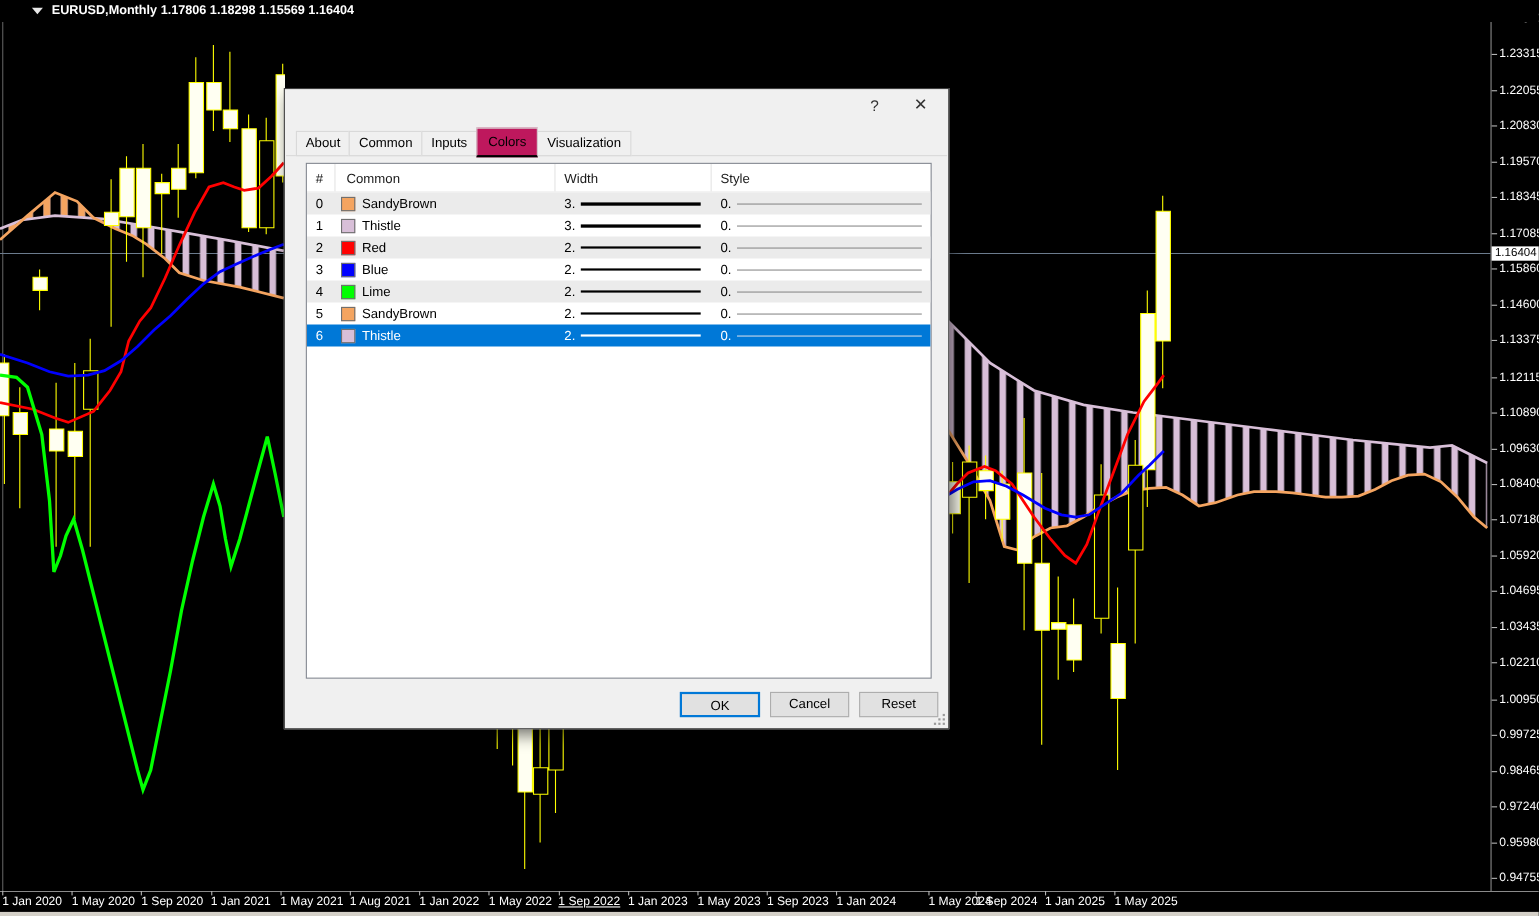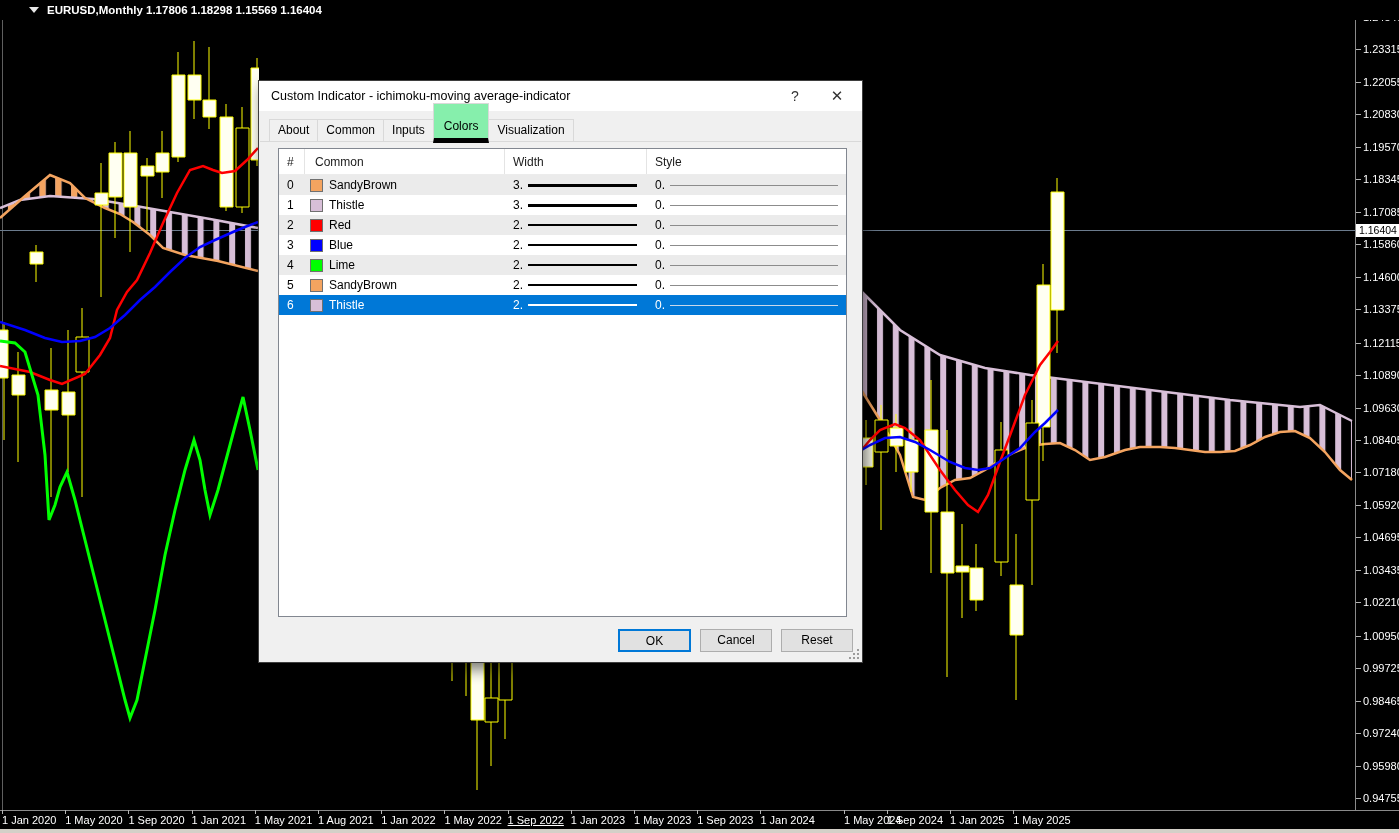--- a/index.html
+++ b/index.html
@@ -31,21 +31,21 @@
           display:flex;align-items:center;}
   #dlg-title{margin-left:12px;font-size:12.5px;}
   .tb-btn{position:absolute;top:2px;width:30px;height:26px;text-align:center;line-height:26px;
           font-size:14px;color:#333;cursor:default;}
   #dlg-help{right:52px;}
   #dlg-close{right:10px;font-size:15px;}
   #tabs{position:absolute;left:10px;top:38px;right:10px;height:23px;display:flex;align-items:flex-end;}
   #tabline{position:absolute;left:1px;right:1px;top:60px;height:1px;background:#d9d9d9;}
   .tab{border:1px solid #d9d9d9;background:#f0f0f0;padding:3px 8px 4px 8px;margin-right:-1px;
        height:14px;line-height:14px;position:relative;z-index:1;}
-  .tab.active{background:#86efac;border-bottom:5px solid #000000;padding:15px 10px 5px 10px;z-index:4;margin-bottom:-1px;}
+  .tab.active{background:#be185d;border-bottom:2px solid #000000;padding:5px 10px 5px 10px;z-index:4;margin-bottom:-1px;}
   #ctable{position:absolute;left:19px;top:67px;width:567px;height:467px;background:#fff;
           border:1px solid #828790;overflow:hidden;}
   #thead{display:flex;height:25px;align-items:center;border-bottom:1px solid #ececec;color:#1a1a1a;}
   .hc{height:100%;display:flex;align-items:center;border-right:1px solid #e4e4e4;box-sizing:border-box;}
   .trow{display:flex;height:20px;align-items:center;}
   .trow.even{background:#ebebeb;}
   .trow.selected{background:#0078d7;color:#fff;}
   .c-num{width:26px;padding-left:8px;box-sizing:border-box;flex:none;}
   .c-color{width:200px;display:flex;align-items:center;flex:none;}
   .c-width{width:142px;display:flex;align-items:center;padding-left:8px;box-sizing:border-box;flex:none;}
@@ -181,23 +181,20 @@
       <div class="dlabel" style="left: 697.2px;">1 Sep 2023</div>
       <div class="dlabel" style="left: 760.4px;">1 Jan 2024</div>
       <div class="dlabel" style="left: 844px;">1 May 2024</div>
       <div class="dlabel" style="left: 886.8px;">1 Sep 2024</div>
       <div class="dlabel" style="left: 950px;">1 Jan 2025</div>
       <div class="dlabel" style="left: 1013.2px;">1 May 2025</div>
     </div>
   <div id="bottom-strip"></div>
 
   <div id="dialog">
-    <div id="dlg-titlebar">
-      <span id="dlg-title">Custom Indicator - ichimoku-moving average-indicator</span>
-    </div>
     <div class="tb-btn" id="dlg-help">?</div>
     <div class="tb-btn" id="dlg-close">✕</div>
 
     <div id="tabline"></div>
     <div id="tabs">
       <div class="tab">About</div>
       <div class="tab">Common</div>
       <div class="tab">Inputs</div>
       <div class="tab active">Colors</div>
       <div class="tab">Visualization</div>

